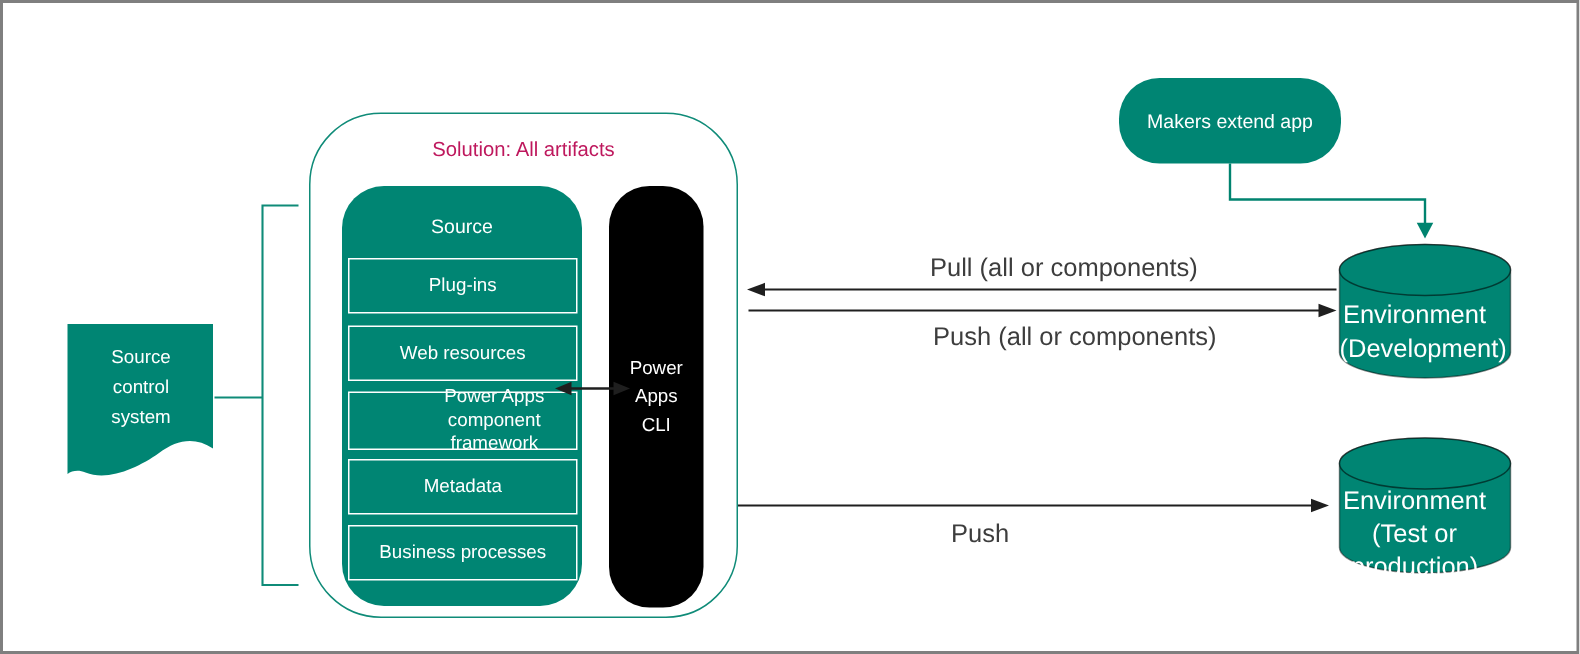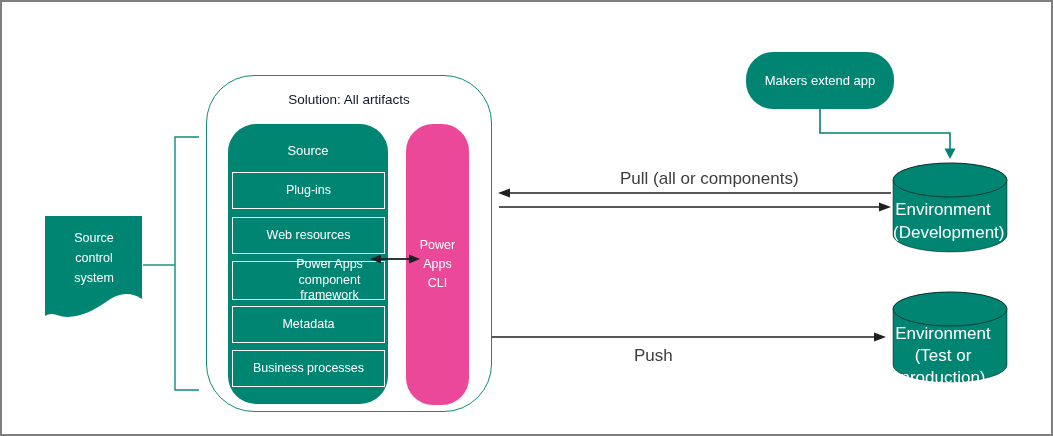--- a/index.html
+++ b/index.html
@@ -32,21 +32,21 @@
     left: 204px; top: 73px;
     width: 286px; height: 337px;
     border: 1.4px solid #0f8b78;
     border-radius: 48px;
     background: transparent;
   }
   .solution-title {
     left: 204px; top: 90px; width: 286px;
     text-align: center;
     font-size: 13.5px;
-    color: #0f172a;
+    color: #be185d;
   }
 
   
   .source-group {
     left: 226px; top: 122px;
     width: 160px; height: 280px;
     background: #008573;
     border-radius: 28px;
   }
   .source-group-title {
@@ -73,21 +73,21 @@
   .item-1 { top: 170px; height: 37px; }
   .item-2 { top: 215px; height: 37px; }
   .item-3 { top: 259px; height: 39px; padding-left: 48px; }
   .item-4 { top: 304px; height: 37px; }
   .item-5 { top: 348px; height: 37px; }
 
   
   .cli-box {
     left: 404px; top: 122px;
     width: 63px; height: 281px;
-    background: #ec4899;
+    background: #000000;
     color: #ffffff;
     font-size: 12.5px;
     line-height: 1.5;
     text-align: center;
     white-space: pre-line;
     display: flex;
     align-items: center;
     justify-content: center;
   }
 
@@ -179,20 +179,21 @@
 control
 system</div>
 
   <div class="abs env-label env-dev-label">Environment
 (Development)</div>
   <div class="abs env-label env-test-label">Environment
 (Test or
 production)</div>
 
   <div class="abs arrow-label pull-label">Pull (all or components)</div>
+  <div class="abs arrow-label push-label">Push (all or components)</div>
   <div class="abs arrow-label push2-label">Push</div>
 
   <svg class="layer" viewBox="0 0 1053 436">
 
     <line x1="141" y1="263" x2="173" y2="263" stroke="#0f8b78" stroke-width="1.4"></line>
 
     <path d="M 197 135 L 173 135 L 173 388 L 197 388" fill="none" stroke="#0f8b78" stroke-width="1.4"></path>
 
     <g>
       <line x1="377" y1="257" x2="409" y2="257" stroke="#1f1f1f" stroke-width="1.8"></line>

